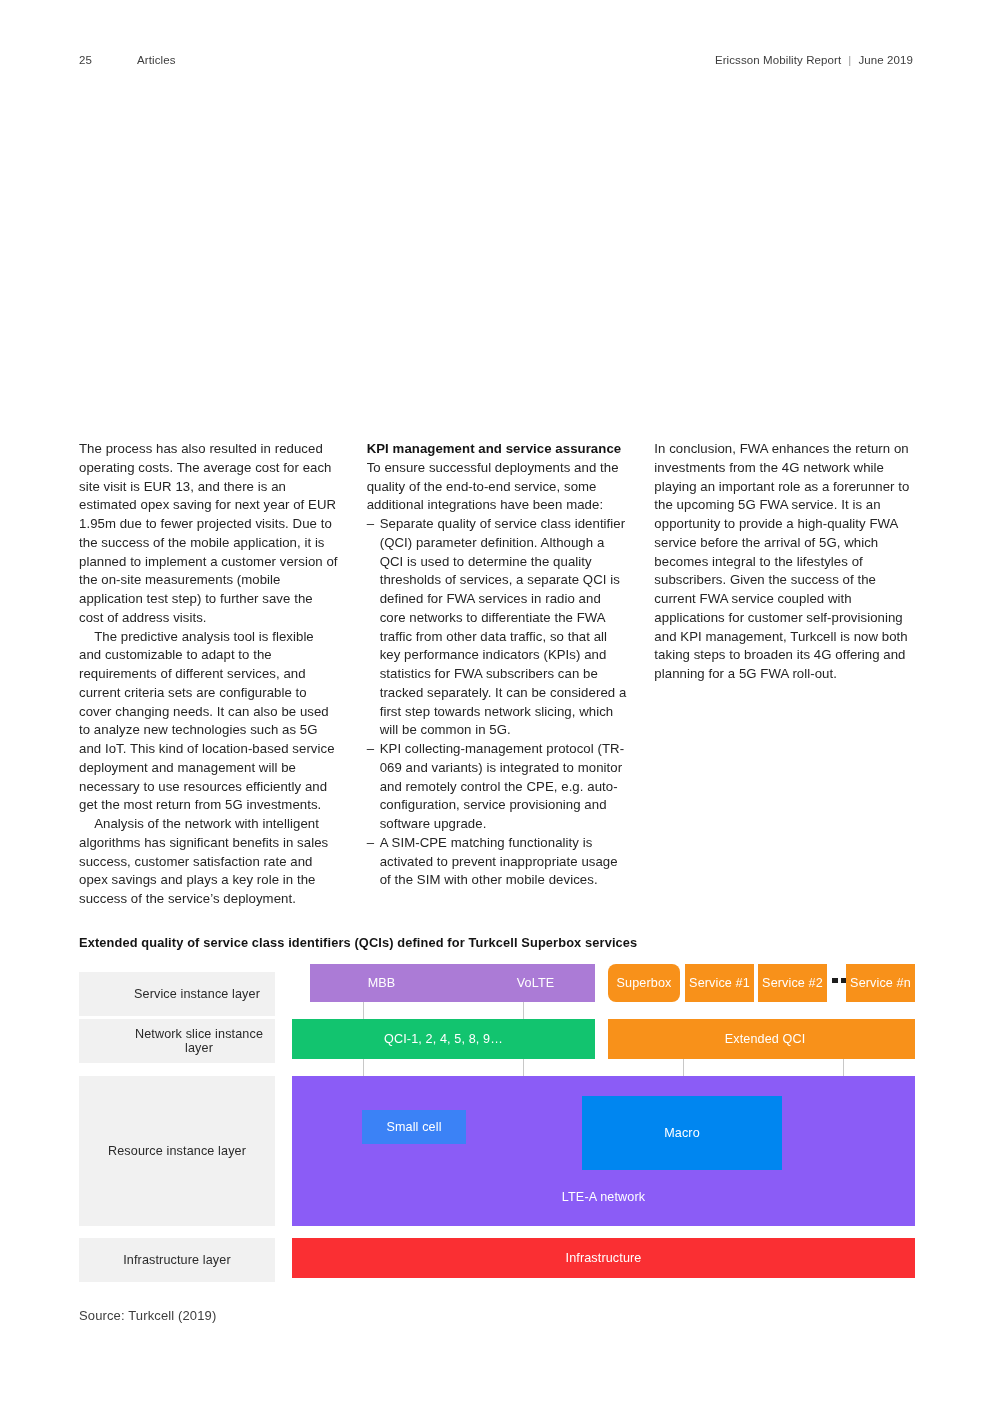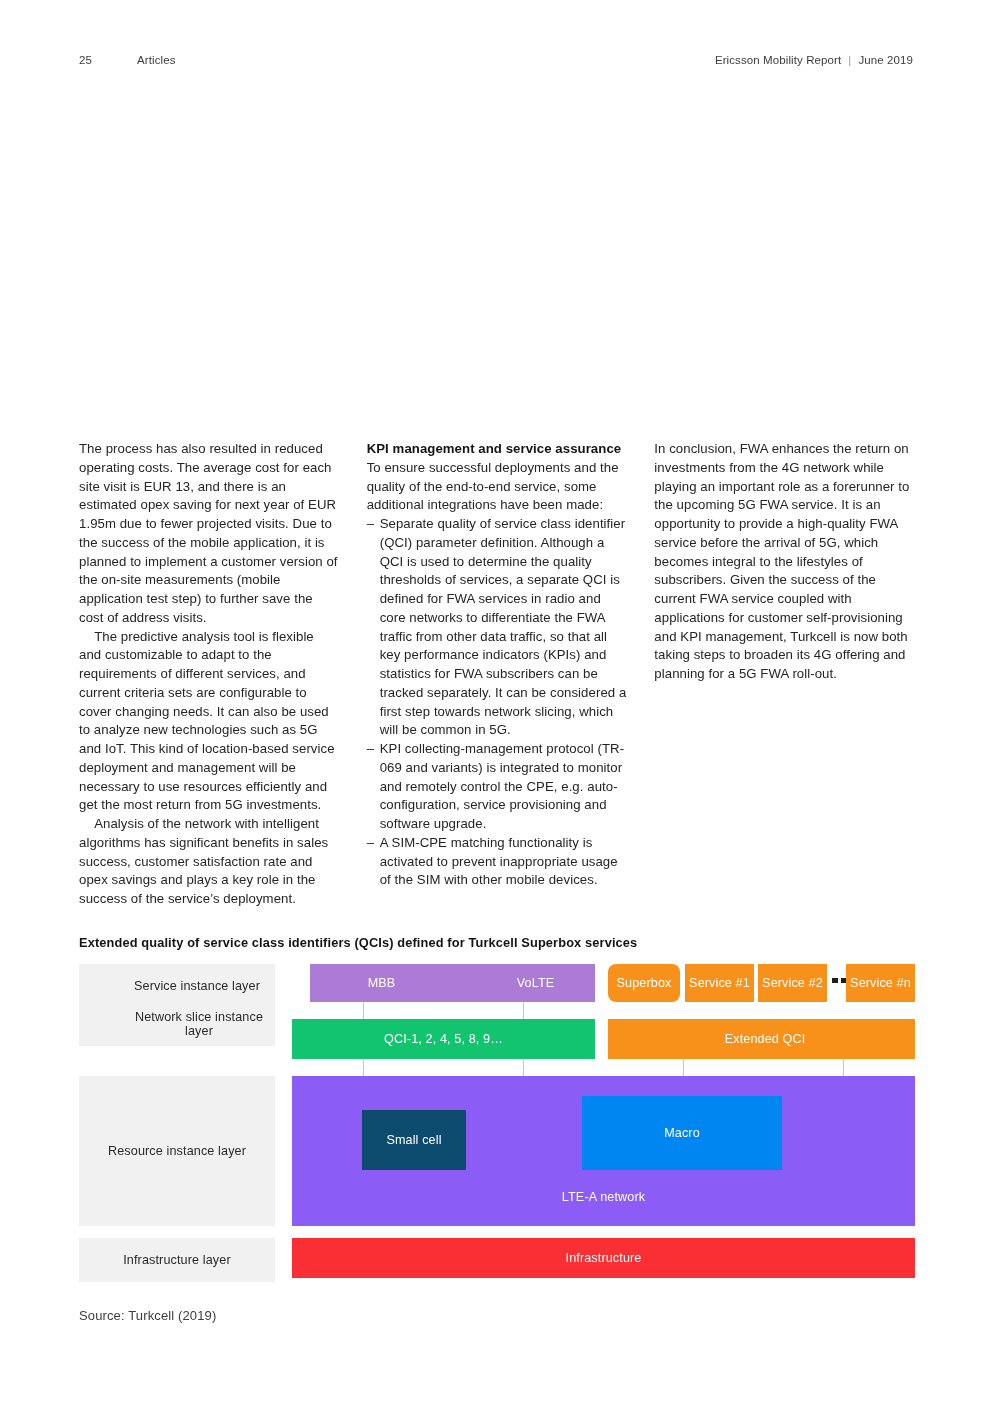--- a/index.html
+++ b/index.html
@@ -194,57 +194,57 @@
     <div class="col">
       <p>In conclusion, FWA enhances the return on investments from the 4G network while playing an important role as a forerunner to the upcoming 5G FWA service. It is an opportunity to provide a high-quality FWA service before the arrival of 5G, which becomes integral to the lifestyles of subscribers. Given the success of the current FWA service coupled with applications for customer self-provisioning and KPI management, Turkcell is now both taking steps to broaden its 4G offering and planning for a 5G FWA roll-out.</p>
     </div>
 
   </div>
 
   <div class="figure-title">Extended quality of service class identifiers (QCIs) defined for Turkcell Superbox services</div>
 
   <div class="diagram">
 
-    <div class="layer-label" style="top:0px;height:44px;padding-left:40px;">Service instance layer</div>
+    <div class="layer-label" style="top:8px;height:44px;padding-left:40px;">Service instance layer</div>
 
     <div class="box" style="left:231px;top:0px;width:143px;height:38px;background:#ab7bd6;">MBB</div>
     <div class="box" style="left:373px;top:0px;width:143px;height:38px;background:#ab7bd6;padding-left:24px;">VoLTE</div>
 
     <div class="box" style="left:529px;top:0px;width:72px;height:38px;background:#f8911a;border-radius:8px;">Superbox</div>
     <div class="box" style="left:606px;top:0px;width:69px;height:38px;background:#f8911a;">Service #1</div>
     <div class="box" style="left:679px;top:0px;width:69px;height:38px;background:#f8911a;">Service #2</div>
 
     <div class="dots" style="left:753px;top:14px;">
       <i></i>
         <i></i>
         <i></i>
     </div>
 
     <div class="box" style="left:767px;top:0px;width:69px;height:38px;background:#f8911a;">Service #n</div>
 
     <div class="connector" style="left:284px;top:38px;height:17px;"></div>
     <div class="connector" style="left:444px;top:38px;height:17px;"></div>
 
-    <div class="layer-label" style="top:38px;height:44px;padding-left:44px;">Network slice instance layer</div>
+    <div class="layer-label" style="top:55px;height:44px;padding-left:44px;">Network slice instance layer</div>
 
     <div class="box" style="left:213px;top:55px;width:303px;height:40px;background:#12c46f;">QCI-1, 2, 4, 5, 8, 9…</div>
     <div class="box" style="left:529px;top:55px;width:307px;height:40px;background:#f8911a;padding-left:7px;">Extended QCI</div>
 
     <div class="connector" style="left:284px;top:95px;height:17px;"></div>
     <div class="connector" style="left:444px;top:95px;height:17px;"></div>
     <div class="connector" style="left:604px;top:95px;height:17px;"></div>
     <div class="connector" style="left:764px;top:95px;height:17px;"></div>
 
     <div class="layer-label" style="top:112px;height:150px;">Resource instance layer</div>
 
     <div class="box" style="left:213px;top:112px;width:623px;height:150px;background:#8b5cf6;display:block;">
       <div class="lte-label" style="top:114px;">LTE-A network</div>
     </div>
 
-    <div class="box" style="left:283px;top:146px;width:104px;height:60px;background:#0c4a6e;">Small cell</div>
+    <div class="box" style="left:283px;top:146px;width:104px;height:34px;background:#3b82f6;">Small cell</div>
     <div class="box" style="left:503px;top:132px;width:200px;height:74px;background:#0086f0;">Macro</div>
 
     <div class="layer-label" style="top:274px;height:44px;">Infrastructure layer</div>
 
     <div class="box" style="left:213px;top:274px;width:623px;height:40px;background:#fa2f33;">Infrastructure</div>
 
   </div>
 
   <div class="source-note">Source: Turkcell (2019)</div>
 

